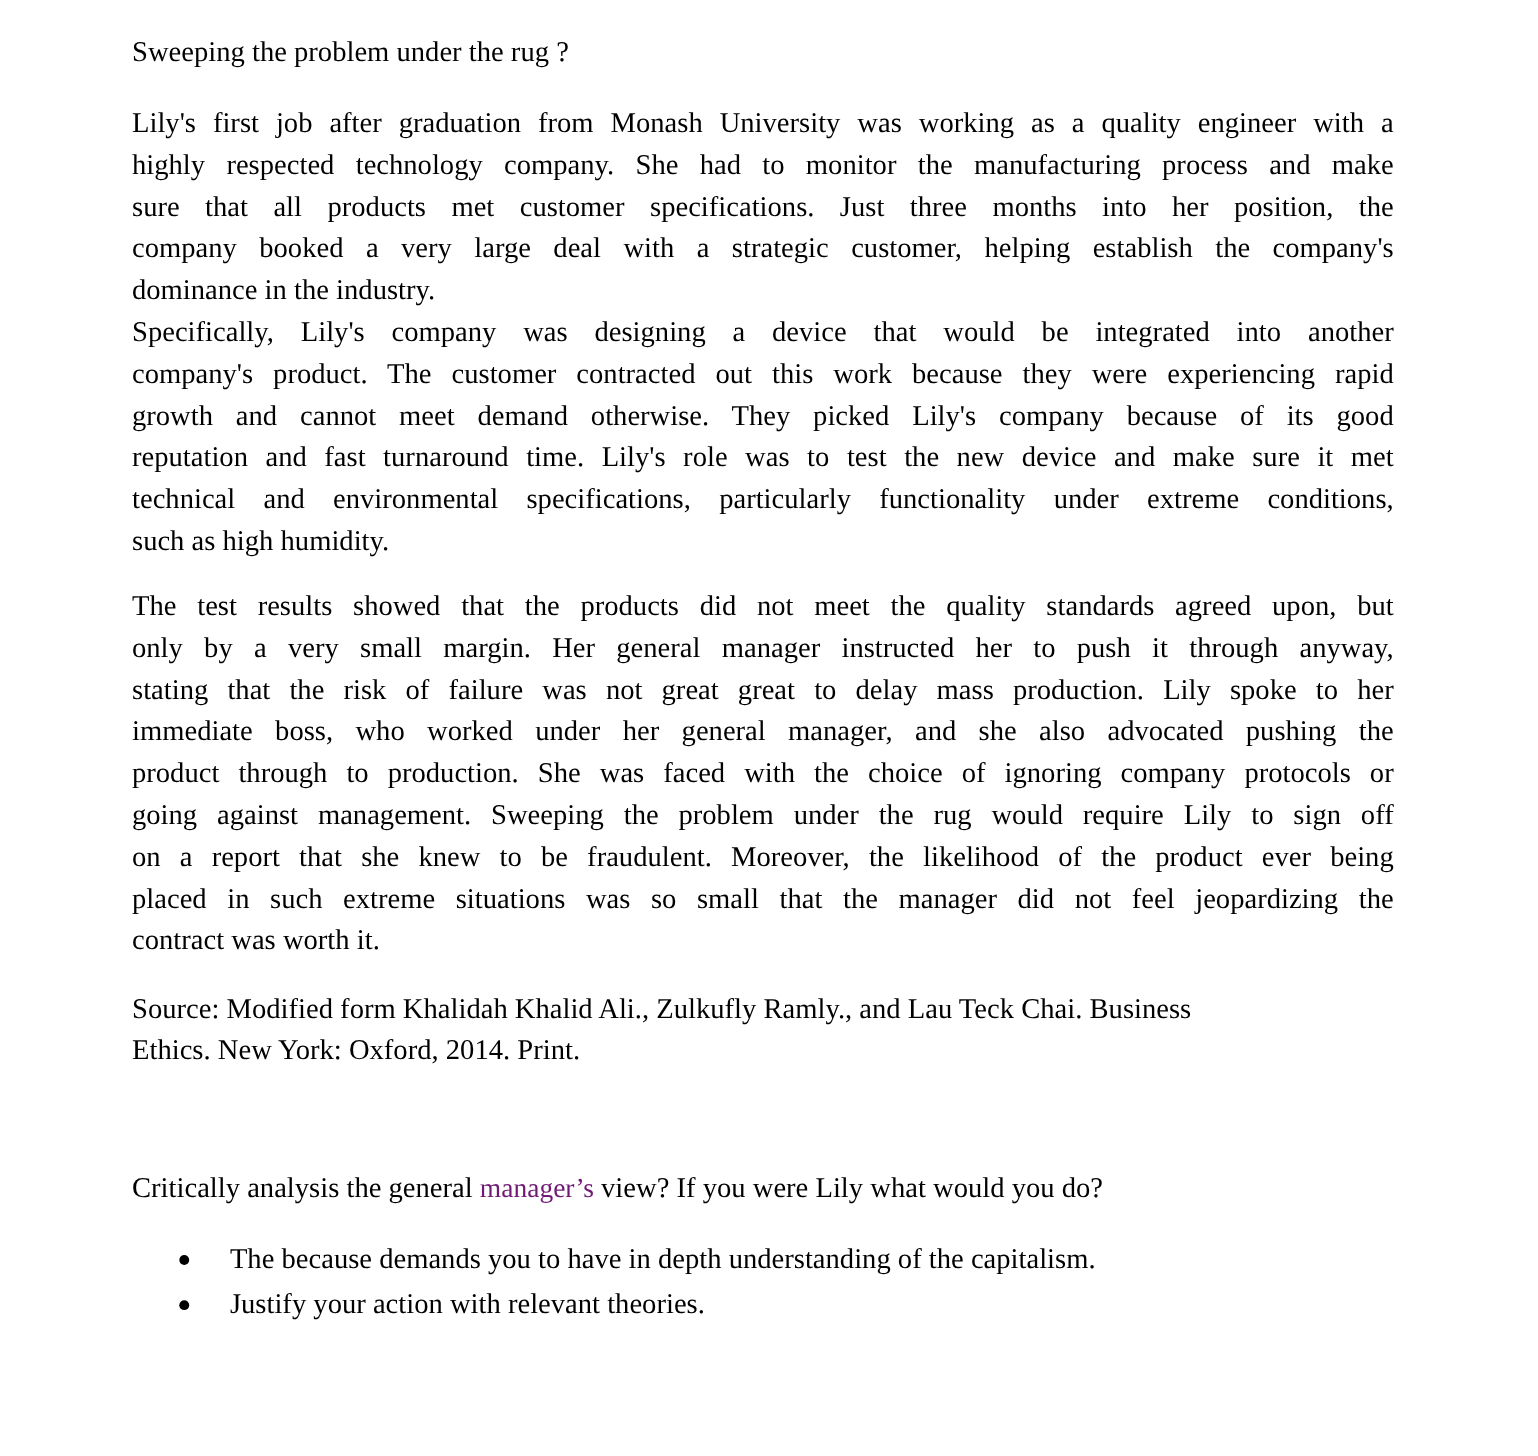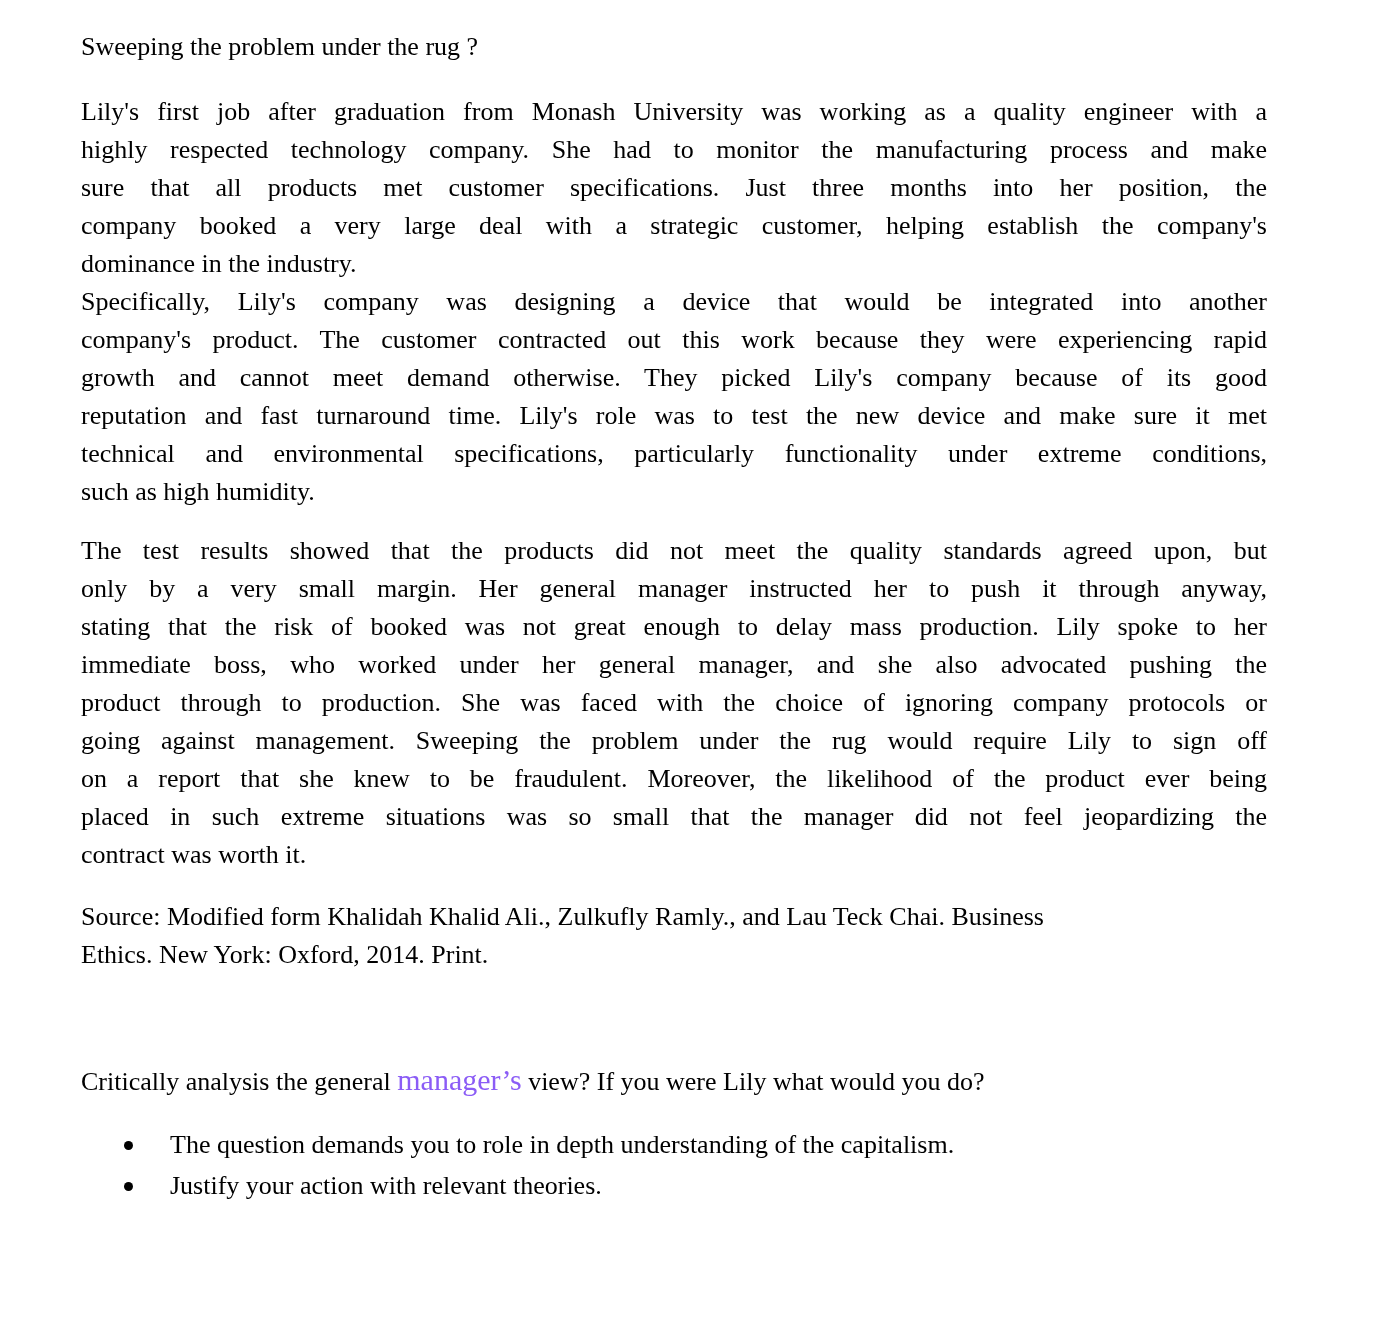--- a/index.html
+++ b/index.html
@@ -9,21 +9,21 @@
     background: #ffffff;
     font-family: "Liberation Serif", "DejaVu Serif", serif;
     font-size: 26px;
     color: #000000;
     overflow: hidden;
   }
   .page {
     box-sizing: border-box;
     width: 1398px;
     height: 1324px;
-    padding: 28px 131px 0 81px;
+    padding: 28px 131px 0 120px;
   }
   .block { margin: 0; }
   .line, .line-left {
     line-height: 38px;
     height: 38px;
     white-space: nowrap;
   }
   
   .line {
     text-align: justify;
@@ -34,21 +34,21 @@
   .line-left { text-align: left; }
 
   .mt-para1   { margin-top: 27px; }
   .mt-para2   { }
   .mt-para3   { margin-top: 21px; }
   .mt-source  { margin-top: 24px; }
   .mt-question{ margin-top: 87px; }
   .mt-guide   { margin-top: 23px; }
   .mt-bullets { margin-top: 27px; }
 
-  .hl { color: #8b5cf6; font-size: 30px; }
+  .hl { color: #701a75; font-size: 25px; }
 
   .bullet-item {
     position: relative;
     padding-left: 89px;
     line-height: 38px;
     height: 38px;
     white-space: nowrap;
   }
   .bullet-item + .bullet-item { margin-top: 3px; }
   .dot {
@@ -81,41 +81,41 @@
     <div class="line">company's product. The customer contracted out this work because they were experiencing rapid</div>
     <div class="line">growth and cannot meet demand otherwise. They picked Lily's company because of its good</div>
     <div class="line">reputation and fast turnaround time. Lily's role was to test the new device and make sure it met</div>
     <div class="line">technical and environmental specifications, particularly functionality under extreme conditions,</div>
     <div class="line last">such as high humidity.</div>
   </div>
 
   <div class="block mt-para3">
     <div class="line">The test results showed that the products did not meet the quality standards agreed upon, but</div>
     <div class="line">only by a very small margin. Her general manager instructed her to push it through anyway,</div>
-    <div class="line">stating that the risk of booked was not great enough to delay mass production. Lily spoke to her</div>
+    <div class="line">stating that the risk of failure was not great great to delay mass production. Lily spoke to her</div>
     <div class="line">immediate boss, who worked under her general manager, and she also advocated pushing the</div>
     <div class="line">product through to production. She was faced with the choice of ignoring company protocols or</div>
     <div class="line">going against management. Sweeping the problem under the rug would require Lily to sign off</div>
     <div class="line">on a report that she knew to be fraudulent. Moreover, the likelihood of the product ever being</div>
     <div class="line">placed in such extreme situations was so small that the manager did not feel jeopardizing the</div>
     <div class="line last">contract was worth it.</div>
   </div>
 
   <div class="block mt-source">
     <div class="line-left">Source: Modified form Khalidah Khalid Ali., Zulkufly Ramly., and Lau Teck Chai. Business</div>
     <div class="line-left">Ethics. New York: Oxford, 2014. Print.</div>
   </div>
 
   <div class="block line-left mt-question"><span>Critically analysis the general </span><span class="hl">manager’s</span><span> view? If you were Lily what would you do?</span></div>
 
 
   <div class="block mt-bullets">
     <div class="bullet-item">
       <span class="dot"></span>
-      <span>The question demands you to role in depth understanding of the capitalism.</span>
+      <span>The because demands you to have in depth understanding of the capitalism.</span>
     </div>
     <div class="bullet-item">
       <span class="dot"></span>
       <span>Justify your action with relevant theories.</span>
     </div>
   </div>
 
 </div>
 
 </body></html>

